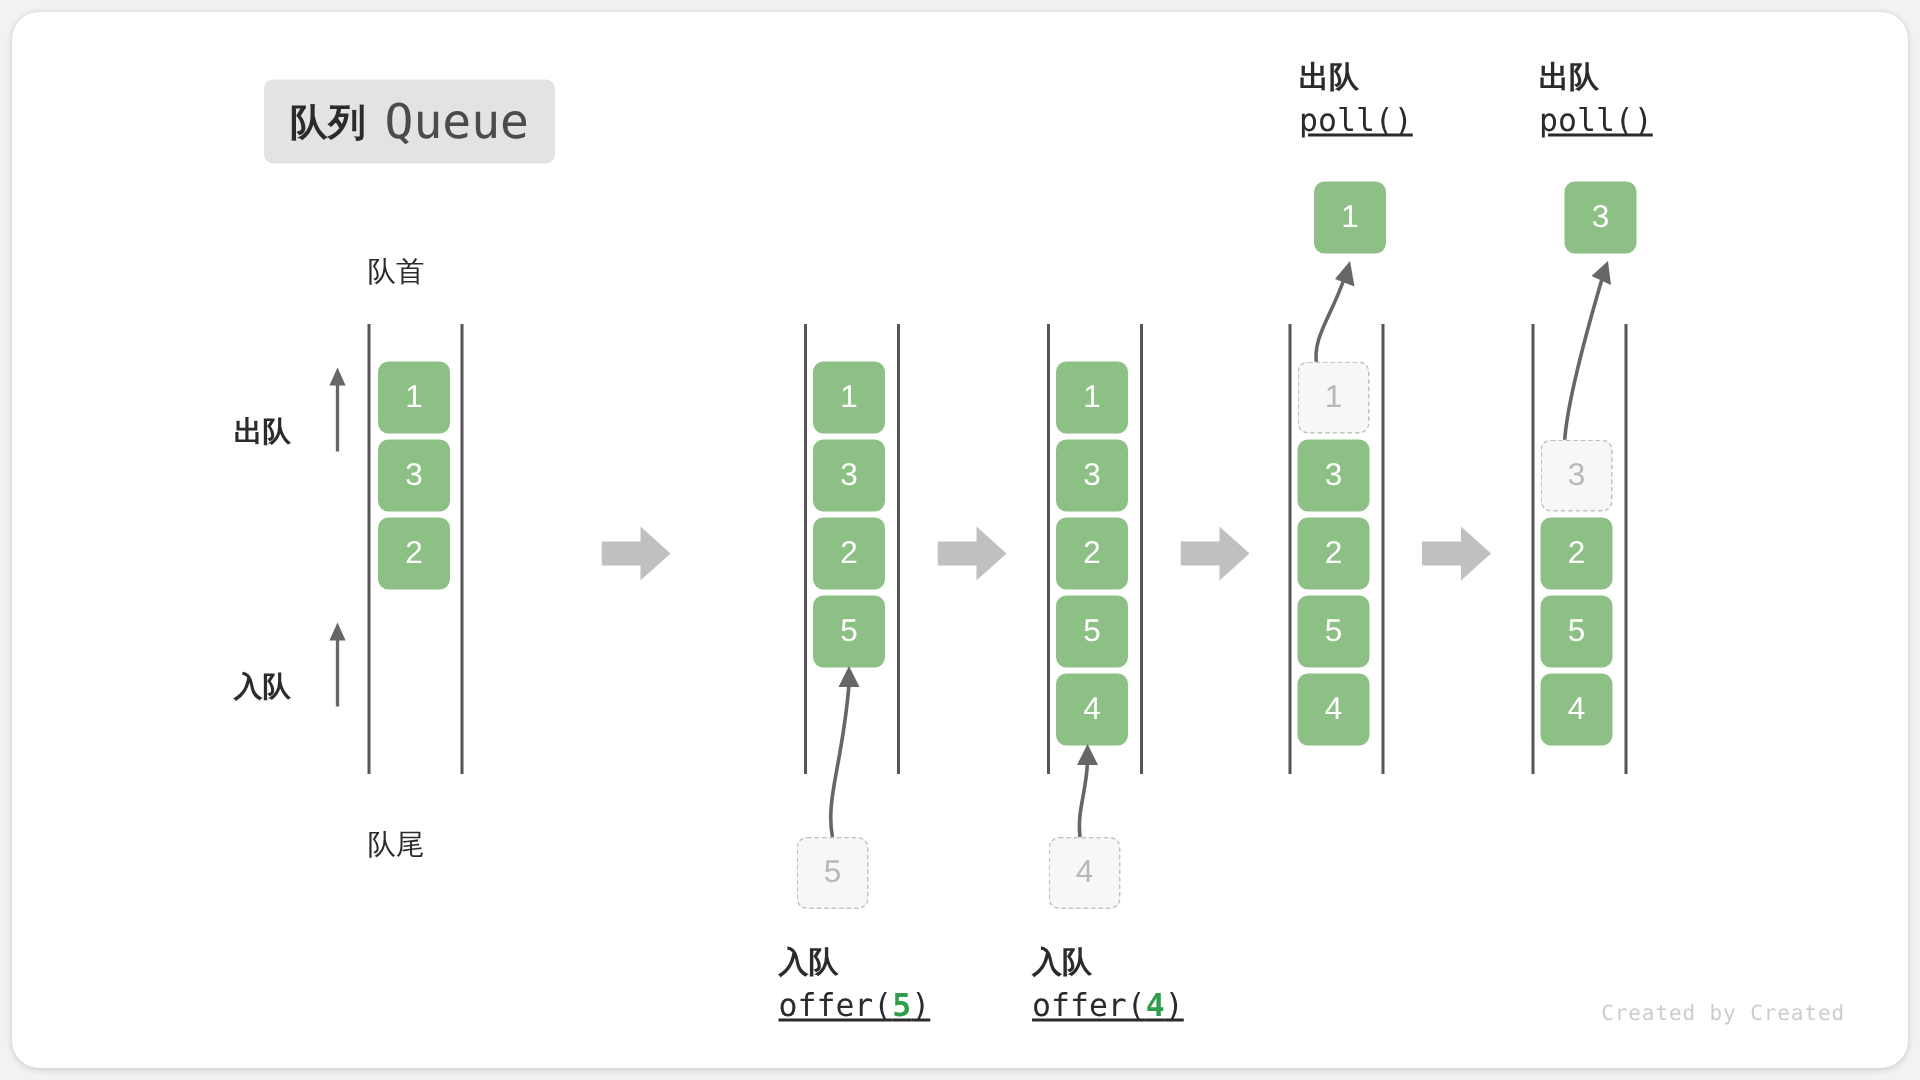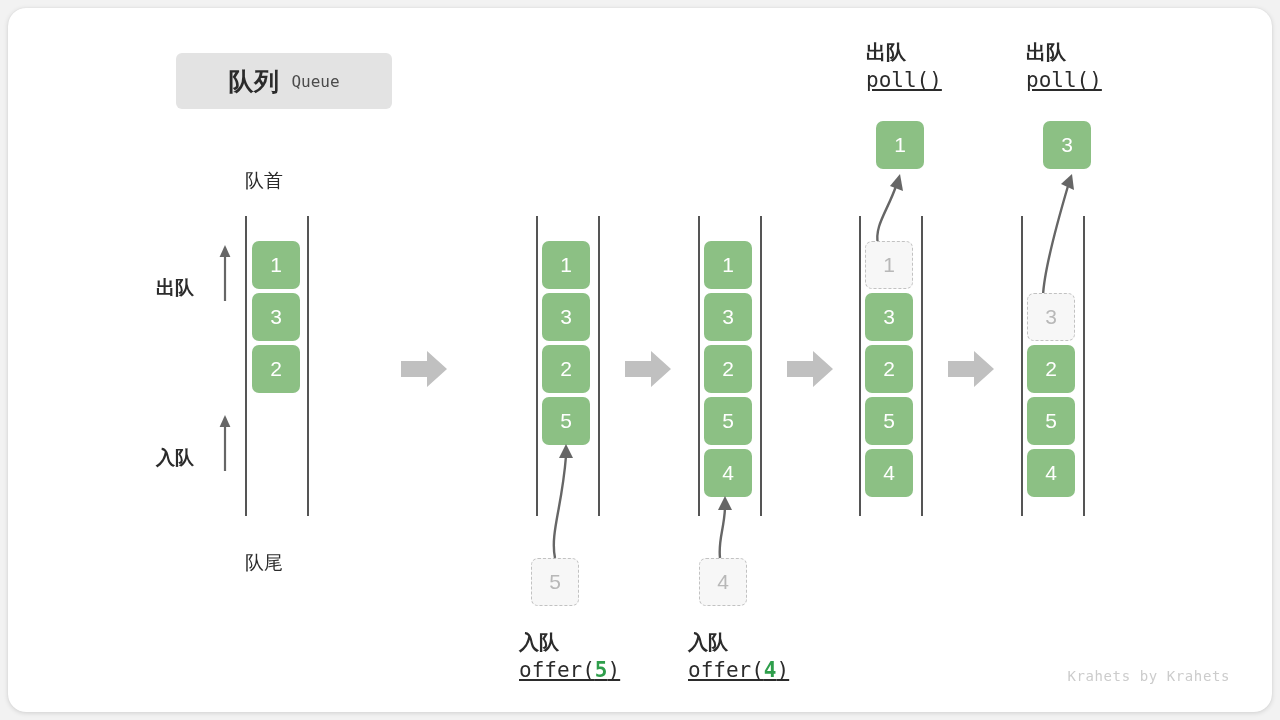--- a/index.html
+++ b/index.html
@@ -23,37 +23,37 @@
     border-radius: 18px;
     box-shadow: 0 1px 5px rgba(0,0,0,0.14), 0 0 1px rgba(0,0,0,0.10);
     box-sizing: border-box;
     overflow: hidden;
   }
 
   
   .title-badge {
     position: absolute;
     left: 168px; top: 45px;
-    width: 216px; height: 56px;
+    width: 194px; height: 56px;
     background: #e3e3e3;
     border-radius: 6px;
     display: flex;
     align-items: center;
     justify-content: center;
     gap: 12px;
   }
   .title-cn {
     font-size: 25px;
     font-weight: bold;
     color: #2b2b2b;
     letter-spacing: 0.5px;
   }
   .title-en {
     font-family: "DejaVu Sans Mono", "Liberation Mono", monospace;
-    font-size: 16px;
+    font-size: 32px;
     color: #4b4b4b;
     text-align: center;
   }
 
   
   .lbl-head, .lbl-tail {
     position: absolute;
     font-size: 19px;
     font-weight: normal;
     color: #2b2b2b;
@@ -274,16 +274,16 @@
       </svg>
 
       <div class="rail" style="left:1013px; top:208px; height:300px;"></div>
       <div class="rail" style="left:1075px; top:208px; height:300px;"></div>
       <div class="cell ghost" style="left:1019px; top:285px;">3</div>
       <div class="cell filled" style="left:1019px; top:337px;">2</div>
       <div class="cell filled" style="left:1019px; top:389px;">5</div>
       <div class="cell filled" style="left:1019px; top:441px;">4</div>
     </div>
 
-    <div class="watermark">Krahets by Krahets</div>
+    <div class="watermark">Created by Created</div>
 
   </div>
 </div>
 
 </body></html>

